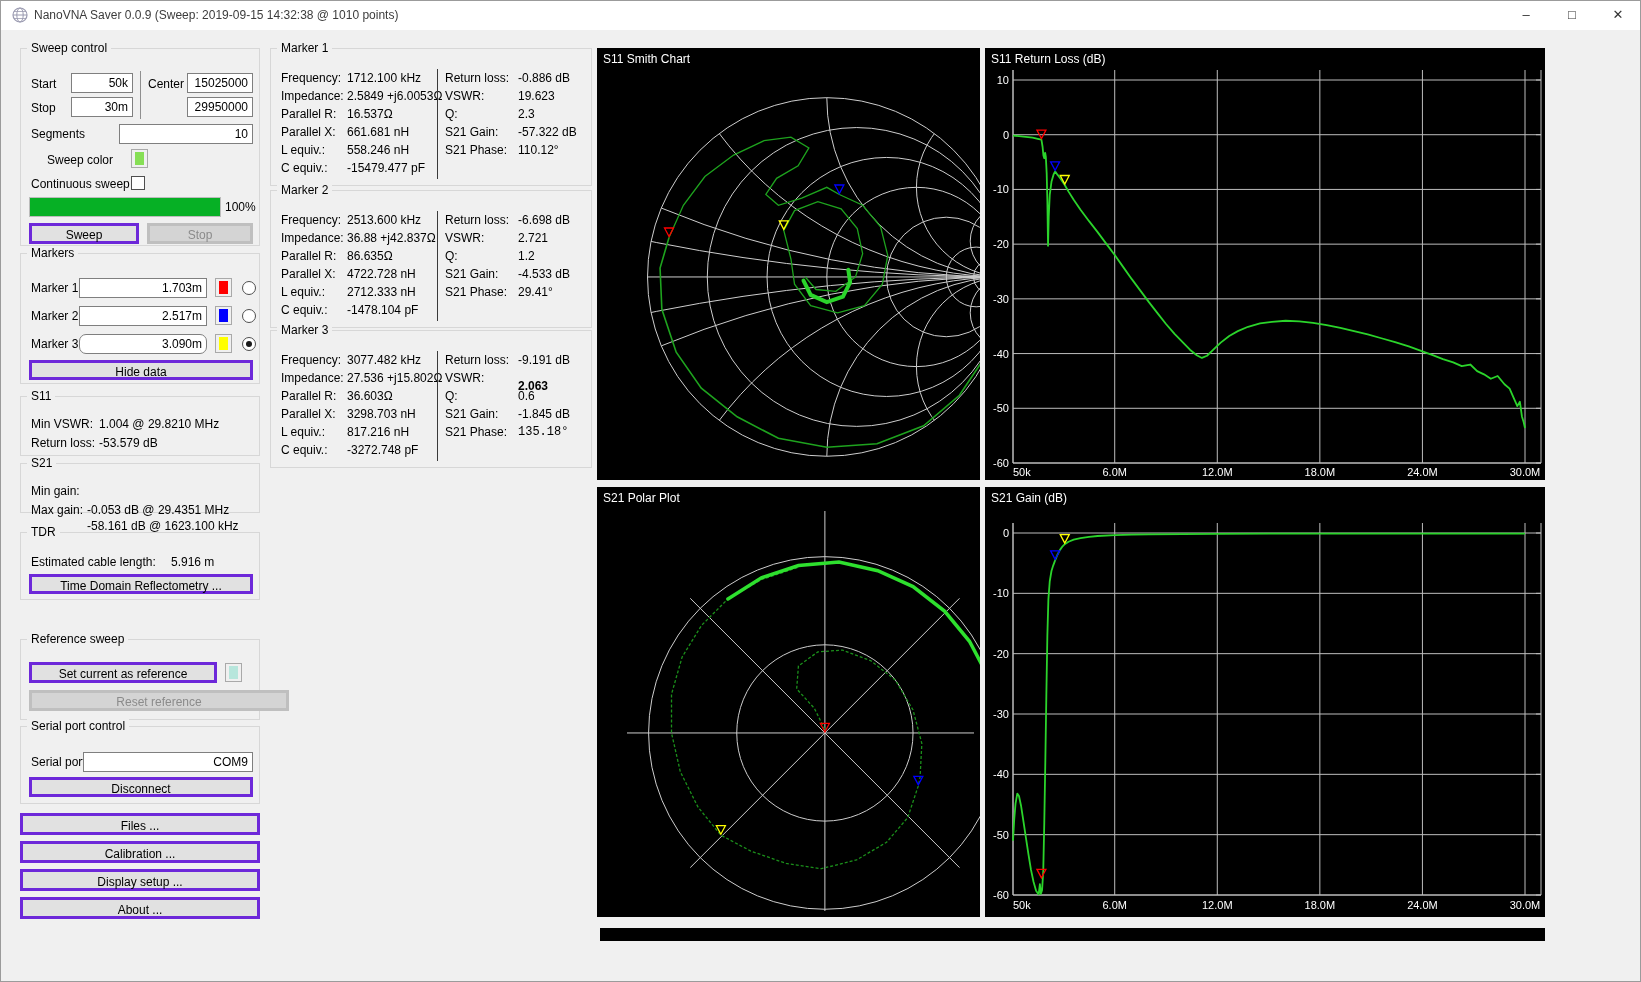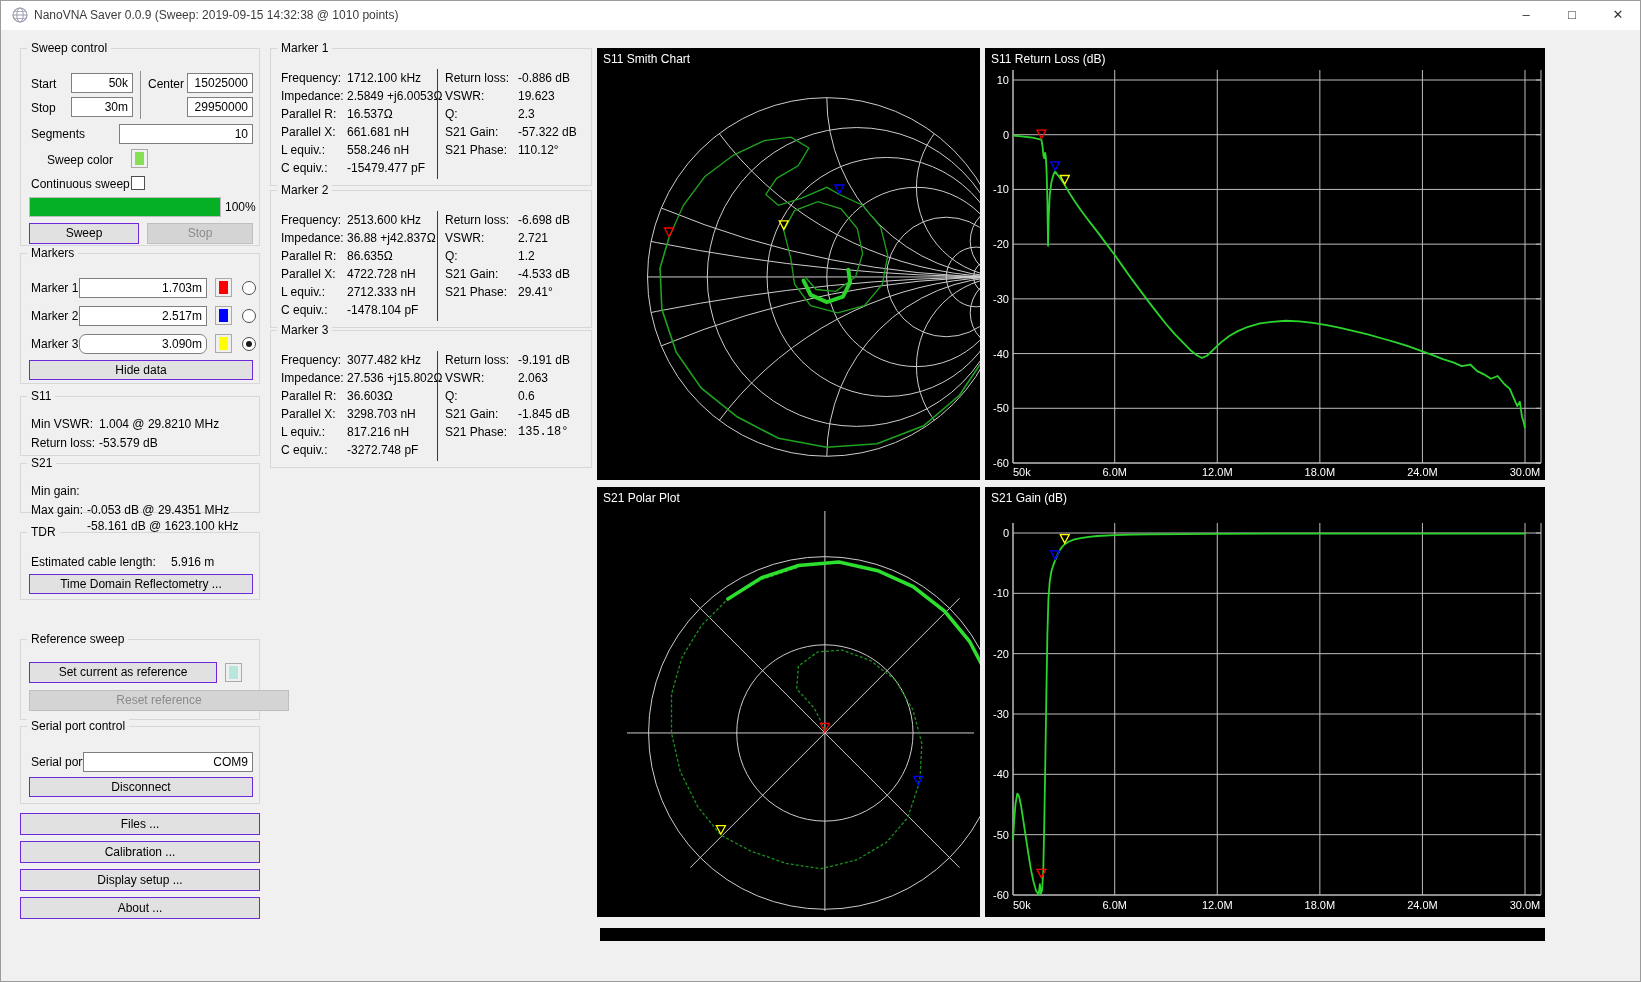--- a/index.html
+++ b/index.html
@@ -12,21 +12,21 @@
   .title-text{position:absolute;left:34px;top:8px;color:#3c3c3c;white-space:nowrap;}
   .win-btn{position:absolute;top:0;width:46px;height:30px;text-align:center;line-height:30px;color:#333;font-size:13px;}
   
   .group{position:absolute;border:1px solid #d7d7d7;background:#f0f0f0;box-sizing:border-box;}
   .gtitle{position:absolute;top:-8px;left:6px;background:#f0f0f0;padding:0 4px;white-space:nowrap;}
   .flabel{position:absolute;white-space:nowrap;}
   .stat-label{position:absolute;white-space:nowrap;}
   .stat-value{position:absolute;white-space:nowrap;}
   .tinput{position:absolute;border:1px solid #7f7f7f;background:#fff;text-align:right;
           padding:0 4px;font:12px "Liberation Sans",sans-serif;box-sizing:border-box;height:20px;}
-  .btn{position:absolute;border:1px solid #6d28d9;background:#e1e1e1;text-align:center;
+  .btn{position:absolute;border:3px solid #6d28d9;background:#e1e1e1;text-align:center;
        font-size:12px;box-sizing:border-box;height:21px;line-height:19px;cursor:default;white-space:nowrap;}
   .btn.disabled{background:#d4d4d4;color:#8b8b8b;border-color:#bfbfbf;}
   .swatch{position:absolute;border:1px solid #a9a9a9;background:#f0f0f0;box-sizing:border-box;
           display:flex;align-items:center;justify-content:center;}
   .swatch>span{width:9px;height:13px;display:block;}
   .radio{position:absolute;width:12px;height:12px;border:1px solid #4f4f4f;border-radius:50%;background:#fff;box-sizing:content-box;}
   .radio.sel::after{content:"";position:absolute;left:3px;top:3px;width:6px;height:6px;border-radius:50%;background:#1a1a1a;}
   .checkbox{position:absolute;width:12px;height:12px;border:1px solid #4f4f4f;background:#fff;}
   .progress{position:absolute;border:1px solid #bcbcbc;background:#e6e6e6;box-sizing:border-box;}
   .progress>div{height:100%;background:#06b025;}
@@ -213,21 +213,21 @@
       <span class="stat-value" style="left: 76px; top: 58px;">36.603Ω</span>
       <span class="stat-label" style="left: 10px; top: 76px;">Parallel X:</span>
       <span class="stat-value" style="left: 76px; top: 76px;">3298.703 nH</span>
       <span class="stat-label" style="left: 10px; top: 94px;">L equiv.:</span>
       <span class="stat-value" style="left: 76px; top: 94px;">817.216 nH</span>
       <span class="stat-label" style="left: 10px; top: 112px;">C equiv.:</span>
       <span class="stat-value" style="left: 76px; top: 112px;">-3272.748 pF</span>
       <span class="stat-label" style="left: 174px; top: 22px;">Return loss:</span>
       <span class="stat-value" style="left: 247px; top: 22px;">-9.191 dB</span>
       <span class="stat-label" style="left: 174px; top: 40px;">VSWR:</span>
-      <span class="stat-value" style="left: 247px; top: 40px;">2.063</span>
+      <span class="stat-value" style="left: 247px; top: 48px; font-weight: bold;">2.063</span>
       <span class="stat-label" style="left: 174px; top: 58px;">Q:</span>
       <span class="stat-value" style="left: 247px; top: 58px;">0.6</span>
       <span class="stat-label" style="left: 174px; top: 76px;">S21 Gain:</span>
       <span class="stat-value" style="left: 247px; top: 76px;">-1.845 dB</span>
       <span class="stat-label" style="left: 174px; top: 94px;">S21 Phase:</span>
       <span class="stat-value" style="left: 247px; top: 94px; font-family: Liberation Mono, monospace;">135.18°</span>
       <div class="divider-v" style="left: 166px; top: 20px; height: 110px; background: rgb(58, 58, 58);"></div>
     </div>
   </div>
 

